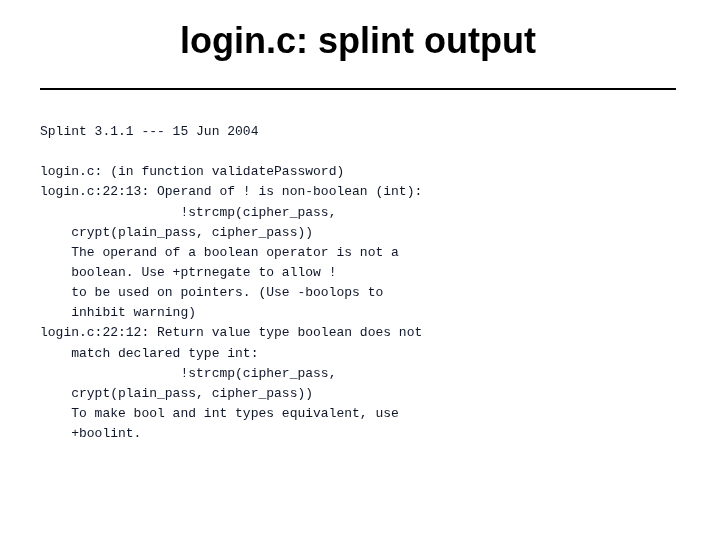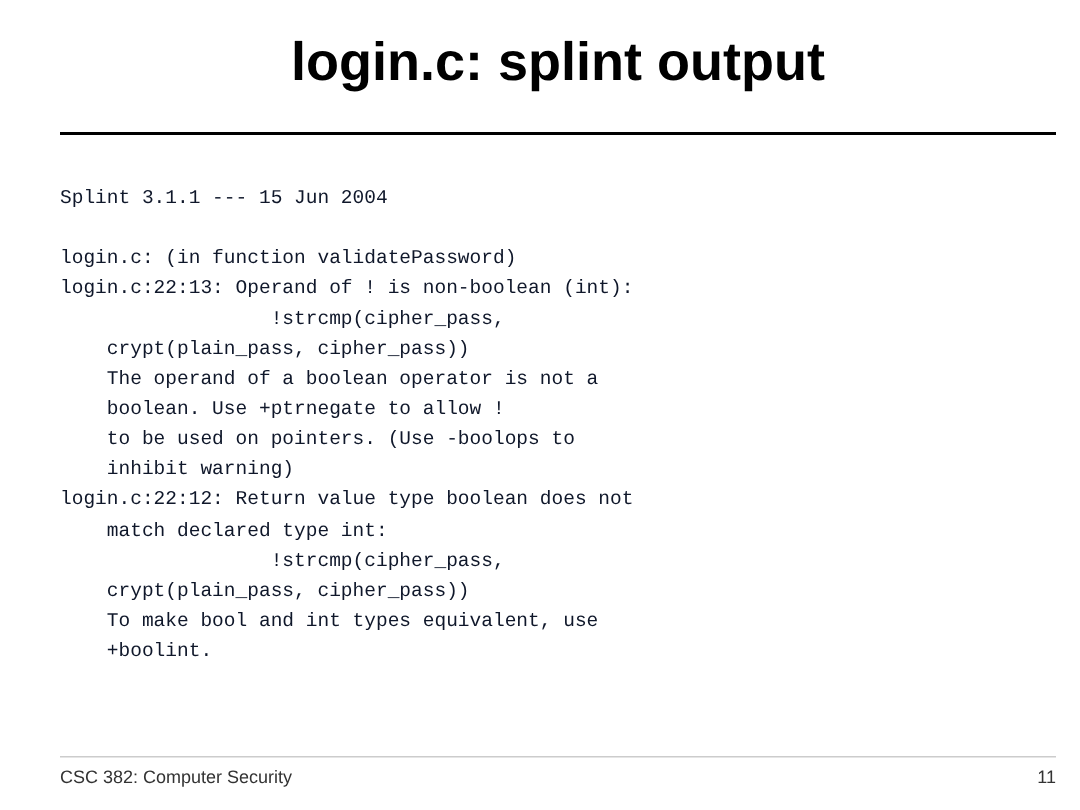--- a/index.html
+++ b/index.html
@@ -15,21 +15,21 @@
       font-family: Arial, Helvetica, sans-serif;
       overflow: hidden;
     }
 
     .slide-container {
       width: 720px;
       height: 540px;
       background: #ffffff;
       display: flex;
       flex-direction: column;
-      padding: 20px 16px 15px 40px;
+      padding: 20px 44px 15px 40px;
       gap: 18px;
     }
 
     .slide-title {
       font-size: 36px;
       font-weight: bold;
       color: #000000;
       text-align: center;
       margin-bottom: 8px;
       font-family: Arial, Helvetica, sans-serif;
@@ -87,17 +87,13 @@
     boolean. Use +ptrnegate to allow !
     to be used on pointers. (Use -boolops to
     inhibit warning)
 login.c:22:12: Return value type boolean does not
     match declared type int:
                   !strcmp(cipher_pass,
     crypt(plain_pass, cipher_pass))
     To make bool and int types equivalent, use
     +boolint.</div>
 
-  <div class="slide-footer">
-    <span class="footer-course">CSC 382: Computer Security</span>
-    <span class="footer-page">11</span>
-  </div>
 </div>
 
 </body></html>

